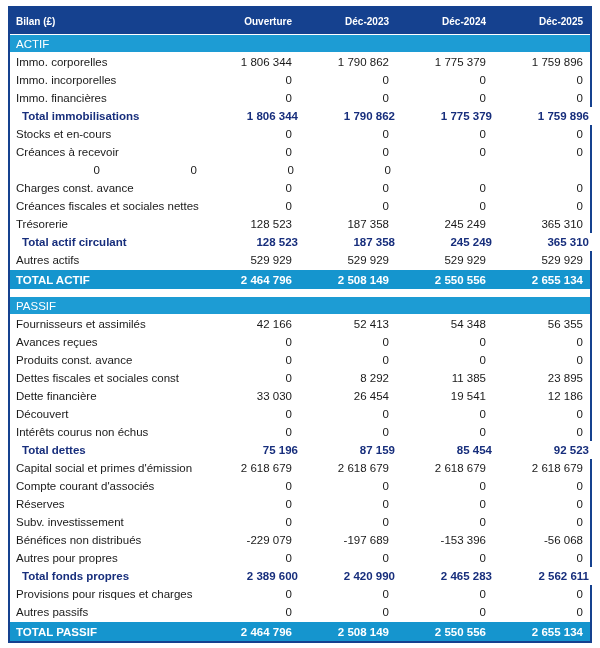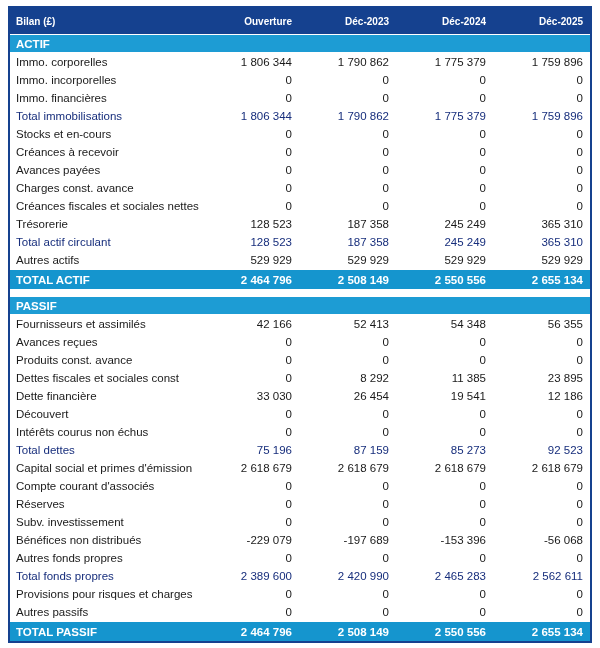--- a/index.html
+++ b/index.html
@@ -23,35 +23,36 @@
     background: #15418f;
     height: 26px;
     color: #ffffff;
     font-weight: bold;
     font-size: 10px;
   }
   .section-row {
     background: #1d9cd4;
     height: 19px;
     color: #ffffff;
-    font-weight: bold;
+    font-weight: normal;
     font-size: 11.5px;
     border-top: 1px solid #ffffff;
     border-bottom: 1px solid #ffffff;
     justify-content: flex-end;
   }
   .data-row {
     background: #ffffff;
     height: 18px;
     color: #1a1a1a;
     font-size: 11.5px;
   }
   .data-row.subtotal {
     color: #172e7c;
-    font-weight: normal;
+    font-weight: bold;
+    margin-left: 6px;
   }
   .data-row.grandtotal {
     background: #1595ce;
     color: #ffffff;
     font-weight: bold;
     height: 20px;
     border-top: 1px solid #ffffff;
   }
   .spacer-row {
     background: #ffffff;
@@ -116,21 +117,20 @@
 
   <div class="row data-row">
     <div class="cell label-cell">Créances à recevoir</div>
     <div class="cell num-cell">0</div>
     <div class="cell num-cell">0</div>
     <div class="cell num-cell">0</div>
     <div class="cell num-cell">0</div>
   </div>
 
   <div class="row data-row">
-    <div class="cell label-cell">Avances payées</div>
     <div class="cell num-cell">0</div>
     <div class="cell num-cell">0</div>
     <div class="cell num-cell">0</div>
     <div class="cell num-cell">0</div>
   </div>
 
   <div class="row data-row">
     <div class="cell label-cell">Charges const. avance</div>
     <div class="cell num-cell">0</div>
     <div class="cell num-cell">0</div>
@@ -237,21 +237,21 @@
     <div class="cell num-cell">0</div>
     <div class="cell num-cell">0</div>
     <div class="cell num-cell">0</div>
     <div class="cell num-cell">0</div>
   </div>
 
   <div class="row data-row subtotal">
     <div class="cell label-cell">Total dettes</div>
     <div class="cell num-cell">75 196</div>
     <div class="cell num-cell">87 159</div>
-    <div class="cell num-cell">85 273</div>
+    <div class="cell num-cell">85 454</div>
     <div class="cell num-cell">92 523</div>
   </div>
 
   <div class="row data-row">
     <div class="cell label-cell">Capital social et primes d'émission</div>
     <div class="cell num-cell">2 618 679</div>
     <div class="cell num-cell">2 618 679</div>
     <div class="cell num-cell">2 618 679</div>
     <div class="cell num-cell">2 618 679</div>
   </div>
@@ -282,21 +282,21 @@
 
   <div class="row data-row">
     <div class="cell label-cell">Bénéfices non distribués</div>
     <div class="cell num-cell">-229 079</div>
     <div class="cell num-cell">-197 689</div>
     <div class="cell num-cell">-153 396</div>
     <div class="cell num-cell">-56 068</div>
   </div>
 
   <div class="row data-row">
-    <div class="cell label-cell">Autres fonds propres</div>
+    <div class="cell label-cell">Autres pour propres</div>
     <div class="cell num-cell">0</div>
     <div class="cell num-cell">0</div>
     <div class="cell num-cell">0</div>
     <div class="cell num-cell">0</div>
   </div>
 
   <div class="row data-row subtotal">
     <div class="cell label-cell">Total fonds propres</div>
     <div class="cell num-cell">2 389 600</div>
     <div class="cell num-cell">2 420 990</div>

